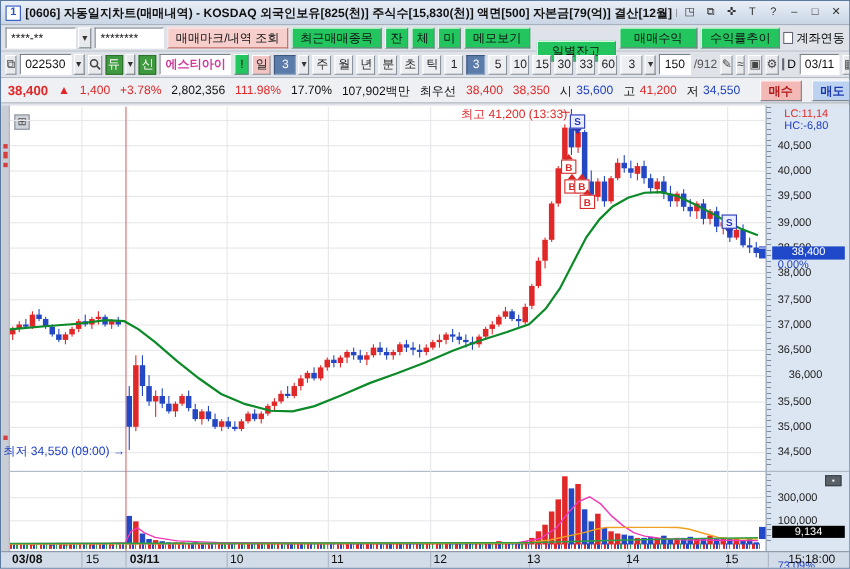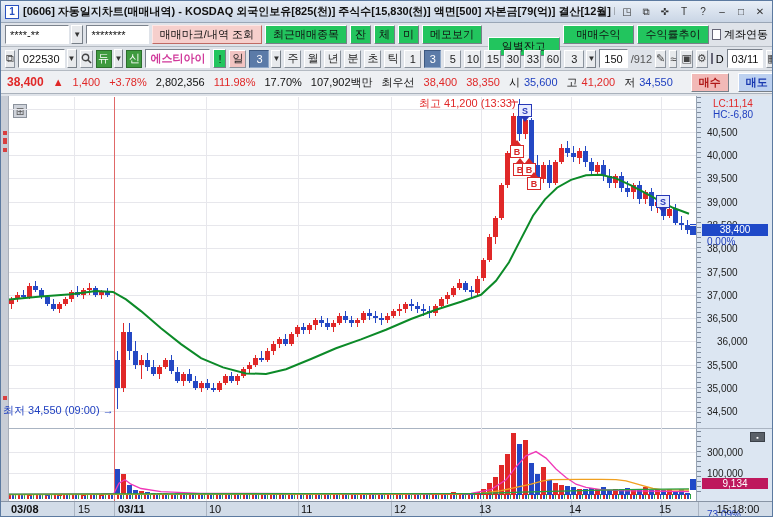--- a/index.html
+++ b/index.html
@@ -568,21 +568,21 @@
     <div style="position: absolute; left: 706px; top: 288.8px; font-size: 10px; color: rgb(34, 34, 34);">37,000</div>
     <div style="position: absolute; left: 706px; top: 312px; font-size: 10px; color: rgb(34, 34, 34);">36,500</div>
     <div style="position: absolute; left: 716px; top: 335.3px; font-size: 10px; color: rgb(34, 34, 34);">36,000</div>
     <div style="position: absolute; left: 706px; top: 358.6px; font-size: 10px; color: rgb(34, 34, 34);">35,500</div>
     <div style="position: absolute; left: 706px; top: 381.8px; font-size: 10px; color: rgb(34, 34, 34);">35,000</div>
     <div style="position: absolute; left: 706px; top: 405.1px; font-size: 10px; color: rgb(34, 34, 34);">34,500</div>
     <div style="position: absolute; left: 701px; top: 223px; width: 66px; background: rgb(31, 73, 200); color: rgb(255, 255, 255); font-size: 10px; height: 12px; line-height: 12px; text-align: center;">38,400</div>
     <div style="position: absolute; left: 706px; top: 235px; color: rgb(32, 64, 192); font-size: 10px;">0.00%</div>
     <div style="position: absolute; left: 706px; top: 445.6px; font-size: 10px; color: rgb(34, 34, 34);">300,000</div>
     <div style="position: absolute; left: 706px; top: 467.3px; font-size: 10px; color: rgb(34, 34, 34);">100,000</div>
-    <div style="position: absolute; left: 701px; top: 477px; width: 66px; background: #be185d; color: rgb(255, 255, 255); font-size: 10px; height: 11px; line-height: 11px; text-align: center;">9,134</div>
+    <div style="position: absolute; left: 701px; top: 477px; width: 66px; background: #000000; color: rgb(255, 255, 255); font-size: 10px; height: 11px; line-height: 11px; text-align: center;">9,134</div>
     <div style="position: absolute; left: 706px; top: 508px; color: rgb(32, 64, 192); font-size: 10px;">73.09%</div>
     <div style="position: absolute; left: 73px; top: 501px; width: 1px; height: 15px; background: rgb(170, 180, 194);"></div>
     <div style="position: absolute; left: 113px; top: 501px; width: 1px; height: 15px; background: rgb(170, 180, 194);"></div>
     <div style="position: absolute; left: 205px; top: 501px; width: 1px; height: 15px; background: rgb(170, 180, 194);"></div>
     <div style="position: absolute; left: 297px; top: 501px; width: 1px; height: 15px; background: rgb(170, 180, 194);"></div>
     <div style="position: absolute; left: 390px; top: 501px; width: 1px; height: 15px; background: rgb(170, 180, 194);"></div>
     <div style="position: absolute; left: 480px; top: 501px; width: 1px; height: 15px; background: rgb(170, 180, 194);"></div>
     <div style="position: absolute; left: 570px; top: 501px; width: 1px; height: 15px; background: rgb(170, 180, 194);"></div>
     <div style="position: absolute; left: 660px; top: 501px; width: 1px; height: 15px; background: rgb(170, 180, 194);"></div>
     <div style="position: absolute; left: 697px; top: 501px; width: 1px; height: 15px; background: rgb(170, 180, 194);"></div>

